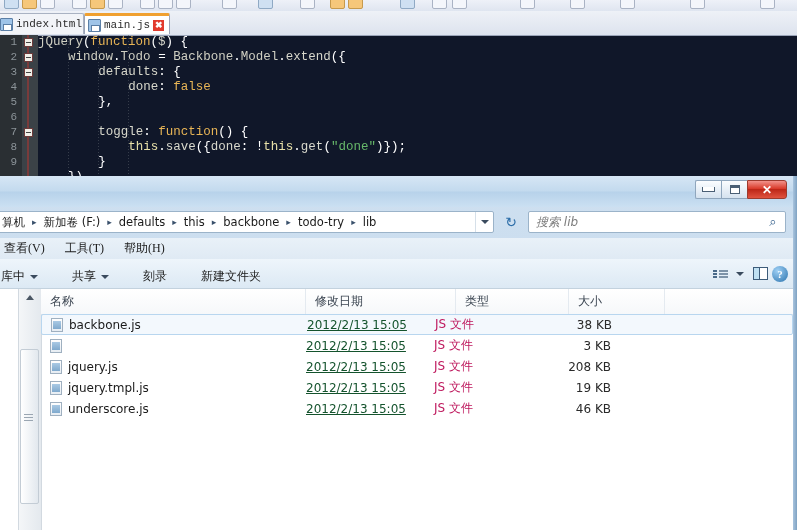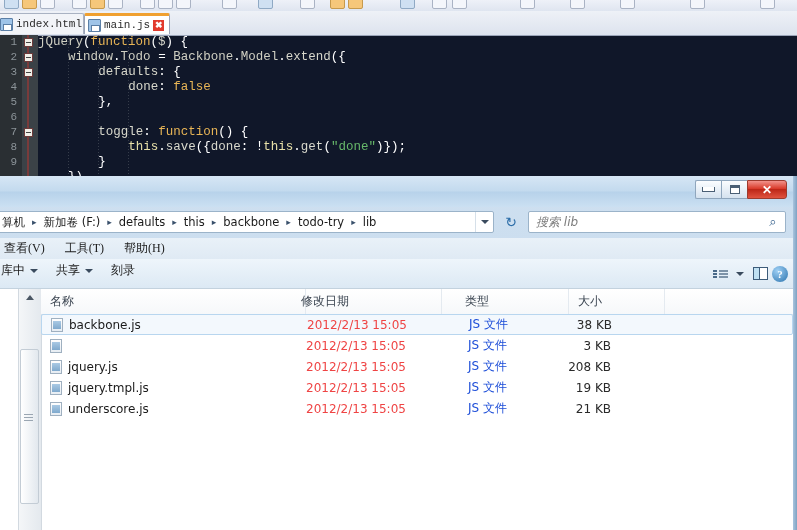--- a/index.html
+++ b/index.html
@@ -179,22 +179,23 @@
     font-family:Liberation Serif, serif;
   }
   #menubar .mi{padding:2px 10px;margin-left:-6px;}
   #menubar .mi+.mi{margin-left:0;}
 
   
   #toolbar{
     position:absolute;left:0;top:83px;width:793px;height:29px;
     background:linear-gradient(#eef5fb,#dce9f4);
     border-bottom:1px solid #b8cada;
-    display:flex;align-items:flex-start;font-size:12px;color:#1b1b1b;
+    display:flex;align-items:flex-end;font-size:12px;color:#1b1b1b;
     font-family:"DejaVu Sans",sans-serif;
+    gap:16px;
   }
   #toolbar .tbi{padding:3px 9px;display:flex;align-items:center;gap:5px;}
   #toolbar .tbi:first-child{margin-left:-8px;}
   #tb-right{position:absolute;right:4px;top:0;height:29px;display:flex;align-items:center;gap:2px;}
   .sq-ico{
     width:18px;height:16px;display:flex;align-items:center;justify-content:center;
   }
   .viewicon{width:15px;height:12px;display:grid;grid-template-columns:4px 9px;gap:1px 2px;align-content:center;}
   .viewicon b{display:block;height:2px;background:#4a6b8a;}
   .viewicon i{display:block;height:2px;background:#7d93a8;}
@@ -254,22 +255,22 @@
   }
   .fname{position:absolute;left:0;display:flex;align-items:center;gap:6px;padding-left:9px;}
   .fico{
     width:12px;height:14px;background:linear-gradient(#fefefe,#e7edf3);
     border:1px solid #9fb0c0;position:relative;flex:none;box-sizing:border-box;
   }
   .fico:before{
     content:"";position:absolute;left:1px;top:2px;right:1px;height:8px;
     background:linear-gradient(#a9c9e4,#7fa9cd);
   }
-  .fdate{position:absolute;left:265px;color:#ef4444;}
-  .ftype{position:absolute;left:427px;color:#1d4ed8;}
+  .fdate{position:absolute;left:265px;color:#14532d;text-decoration:underline;}
+  .ftype{position:absolute;left:393px;color:#be185d;}
   .fsize{position:absolute;left:480px;width:90px;text-align:right;color:#2a2a2a;}
   #rightedge{
     position:absolute;left:793px;top:0;width:4px;height:354px;
     background:linear-gradient(90deg,#a9c4de,#7fa2c2);
   }
 </style>
 </head>
 <body>
 
 <div id="top-strip">
@@ -386,20 +387,23 @@
         <span>库中</span>
         <span class="caret-d"></span>
       </div>
       <div class="tbi">
         <span>共享</span>
         <span class="caret-d"></span>
       </div>
       <div class="tbi">
         <span>刻录</span>
       </div>
+      <div class="tbi">
+        <span>新建文件夹</span>
+      </div>
 
       <div id="tb-right">
         <div class="sq-ico">
           <span class="viewicon">
               <b></b>
               <i></i>
               <b></b>
               <i></i>
               <b></b>
               <i></i>
@@ -424,21 +428,21 @@
       <div id="leftsb">
         <div class="up">
           <span class="caret-u"></span>
         </div>
         <div class="thumb"></div>
         <div class="grip"></div>
       </div>
 
       <div id="headers">
           <div class="hc" style="left: 0px; width: 265px;">名称</div>
-          <div class="hc" style="left: 251px; width: 150px;">修改日期</div>
+          <div class="hc" style="left: 265px; width: 150px;">修改日期</div>
           <div class="hc" style="left: 528px; width: 96px;">大小</div>
           <div class="hc" style="left: 415px; width: 113px;">类型</div>
         </div>
       <div id="filelist">
           <div class="frow sel">
             <div class="fname">
               <span class="fico"></span>
               <span>backbone.js</span>
             </div>
             <div class="fdate">2012/2/13 15:05</div>
@@ -471,19 +475,19 @@
             <div class="ftype">JS 文件</div>
             <div class="fsize">19 KB</div>
           </div>
           <div class="frow">
             <div class="fname">
               <span class="fico"></span>
               <span>underscore.js</span>
             </div>
             <div class="fdate">2012/2/13 15:05</div>
             <div class="ftype">JS 文件</div>
-            <div class="fsize">21 KB</div>
+            <div class="fsize">46 KB</div>
           </div>
         </div>
     </div>
   </div>
   <div id="rightedge"></div>
 </div>
 
 </body></html>

